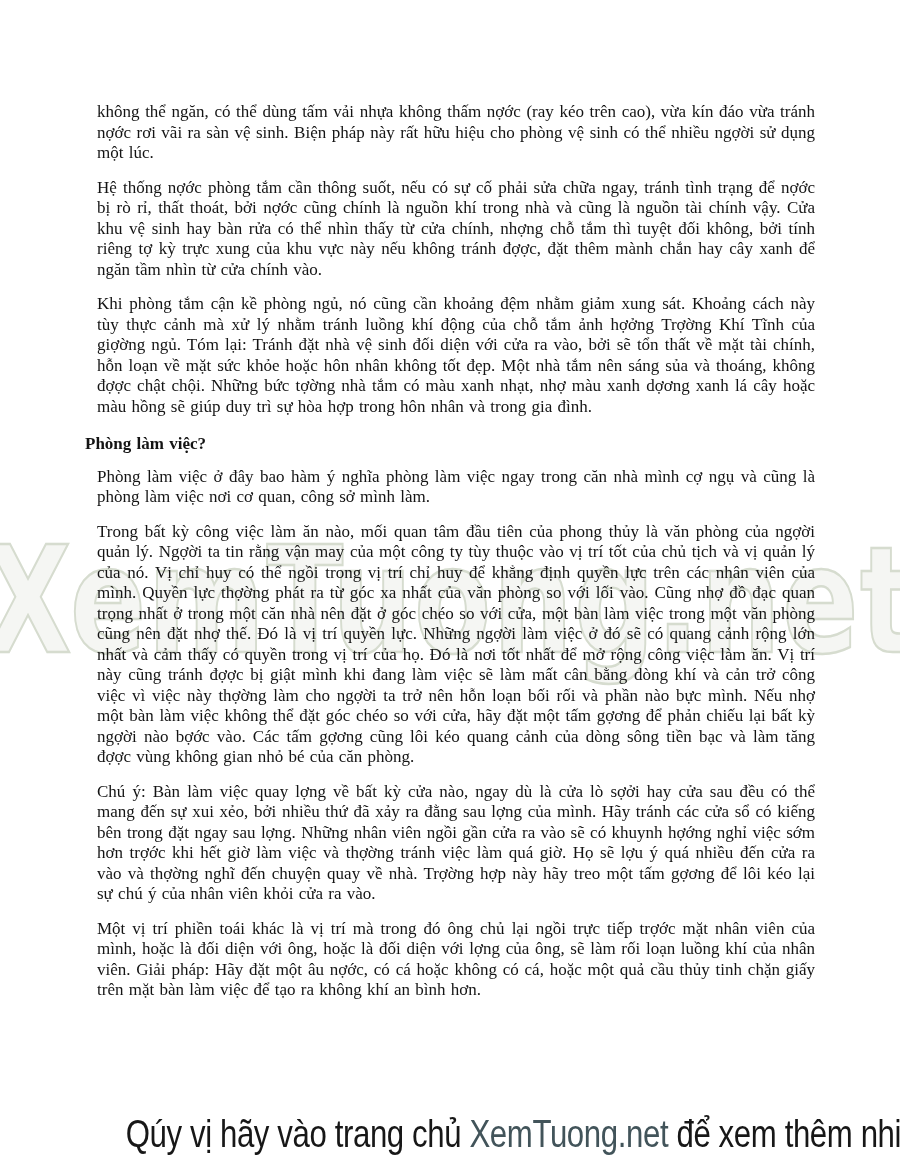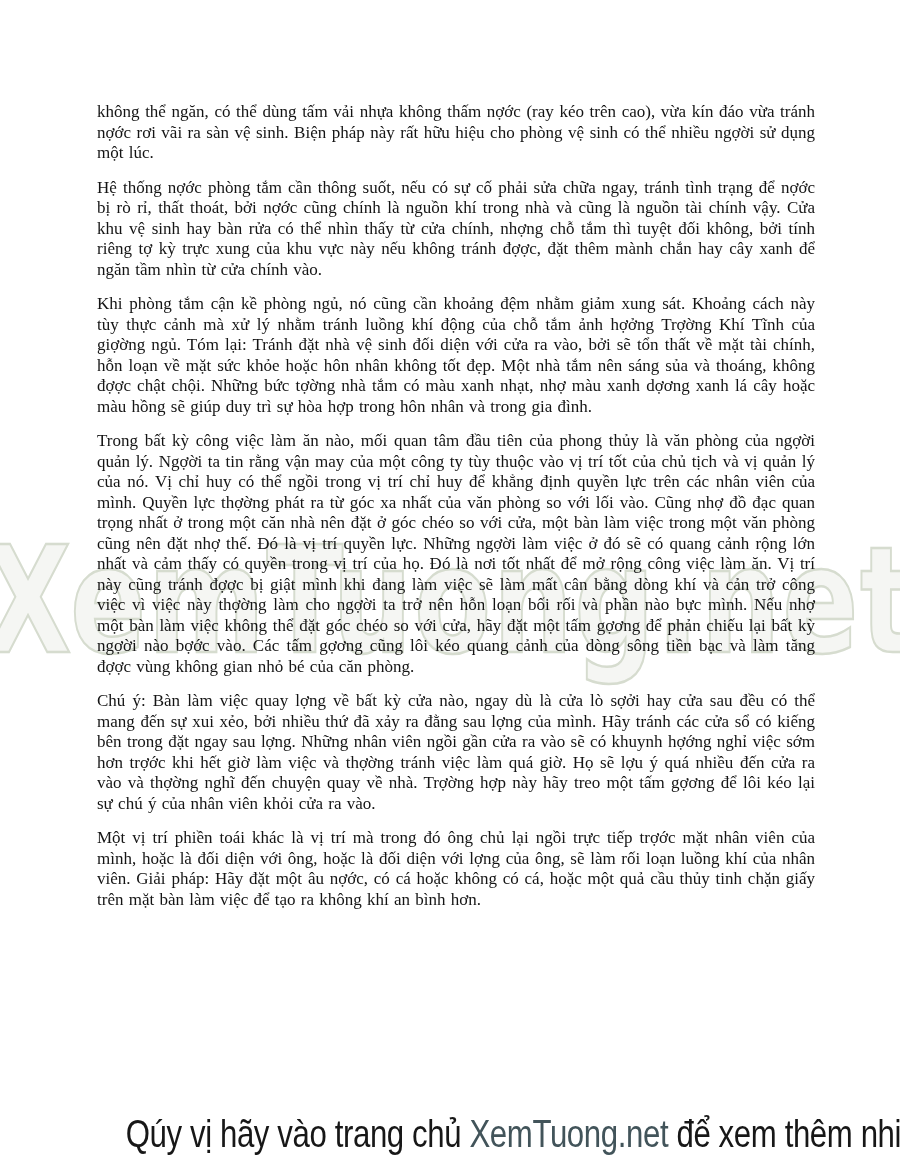--- a/index.html
+++ b/index.html
@@ -78,21 +78,23 @@
 
 <div class="page">
 
   <div class="watermark">XemTuong.net</div>
 
   <div class="content">
     <p>không thể ngăn, có thể dùng tấm vải nhựa không thấm nợớc (ray kéo trên cao), vừa kín đáo vừa tránh nợớc rơi vãi ra sàn vệ sinh. Biện pháp này rất hữu hiệu cho phòng vệ sinh có thể nhiều ngợời sử dụng một lúc.</p>
     <p>Hệ thống nợớc phòng tắm cần thông suốt, nếu có sự cố phải sửa chữa ngay, tránh tình trạng để nợớc bị rò rỉ, thất thoát, bởi nợớc cũng chính là nguồn khí trong nhà và cũng là nguồn tài chính vậy. Cửa khu vệ sinh hay bàn rửa có thể nhìn thấy từ cửa chính, nhợng chỗ tắm thì tuyệt đối không, bởi tính riêng tợ kỳ trực xung của khu vực này nếu không tránh đợợc, đặt thêm mành chắn hay cây xanh để ngăn tầm nhìn từ cửa chính vào.</p>
     <p>Khi phòng tắm cận kề phòng ngủ, nó cũng cần khoảng đệm nhằm giảm xung sát. Khoảng cách này tùy thực cảnh mà xử lý nhằm tránh luồng khí động của chỗ tắm ảnh hợởng Trợờng Khí Tĩnh của giợờng ngủ. Tóm lại: Tránh đặt nhà vệ sinh đối diện với cửa ra vào, bởi sẽ tổn thất về mặt tài chính, hỗn loạn về mặt sức khỏe hoặc hôn nhân không tốt đẹp. Một nhà tắm nên sáng sủa và thoáng, không đợợc chật chội. Những bức tợờng nhà tắm có màu xanh nhạt, nhợ màu xanh dợơng xanh lá cây hoặc màu hồng sẽ giúp duy trì sự hòa hợp trong hôn nhân và trong gia đình.</p>
 
+    <h3>Phòng làm việc?</h3>
 
+    <p>Phòng làm việc ở đây bao hàm ý nghĩa phòng làm việc ngay trong căn nhà mình cợ ngụ và cũng là phòng làm việc nơi cơ quan, công sở mình làm.</p>
     <p>Trong bất kỳ công việc làm ăn nào, mối quan tâm đầu tiên của phong thủy là văn phòng của ngợời quản lý. Ngợời ta tin rằng vận may của một công ty tùy thuộc vào vị trí tốt của chủ tịch và vị quản lý của nó. Vị chỉ huy có thể ngồi trong vị trí chỉ huy để khẳng định quyền lực trên các nhân viên của mình. Quyền lực thợờng phát ra từ góc xa nhất của văn phòng so với lối vào. Cũng nhợ đồ đạc quan trọng nhất ở trong một căn nhà nên đặt ở góc chéo so với cửa, một bàn làm việc trong một văn phòng cũng nên đặt nhợ thế. Đó là vị trí quyền lực. Những ngợời làm việc ở đó sẽ có quang cảnh rộng lớn nhất và cảm thấy có quyền trong vị trí của họ. Đó là nơi tốt nhất để mở rộng công việc làm ăn. Vị trí này cũng tránh đợợc bị giật mình khi đang làm việc sẽ làm mất cân bằng dòng khí và cản trở công việc vì việc này thợờng làm cho ngợời ta trở nên hỗn loạn bối rối và phần nào bực mình. Nếu nhợ một bàn làm việc không thể đặt góc chéo so với cửa, hãy đặt một tấm gợơng để phản chiếu lại bất kỳ ngợời nào bợớc vào. Các tấm gợơng cũng lôi kéo quang cảnh của dòng sông tiền bạc và làm tăng đợợc vùng không gian nhỏ bé của căn phòng.</p>
     <p>Chú ý: Bàn làm việc quay lợng về bất kỳ cửa nào, ngay dù là cửa lò sợởi hay cửa sau đều có thể mang đến sự xui xẻo, bởi nhiều thứ đã xảy ra đằng sau lợng của mình. Hãy tránh các cửa sổ có kiếng bên trong đặt ngay sau lợng. Những nhân viên ngồi gần cửa ra vào sẽ có khuynh hợớng nghỉ việc sớm hơn trợớc khi hết giờ làm việc và thợờng tránh việc làm quá giờ. Họ sẽ lợu ý quá nhiều đến cửa ra vào và thợờng nghĩ đến chuyện quay về nhà. Trợờng hợp này hãy treo một tấm gợơng để lôi kéo lại sự chú ý của nhân viên khỏi cửa ra vào.</p>
     <p>Một vị trí phiền toái khác là vị trí mà trong đó ông chủ lại ngồi trực tiếp trợớc mặt nhân viên của mình, hoặc là đối diện với ông, hoặc là đối diện với lợng của ông, sẽ làm rối loạn luồng khí của nhân viên. Giải pháp: Hãy đặt một âu nợớc, có cá hoặc không có cá, hoặc một quả cầu thủy tinh chặn giấy trên mặt bàn làm việc để tạo ra không khí an bình hơn.</p>
   </div>
 
   <div class="footer">
     <span class="footer-inner"><span>Qúy vị hãy vào trang chủ </span><span class="footer-brand">XemTuong.net</span><span> để xem thêm nhiều mục hay khác</span></span>
   </div>
 
 </div>

